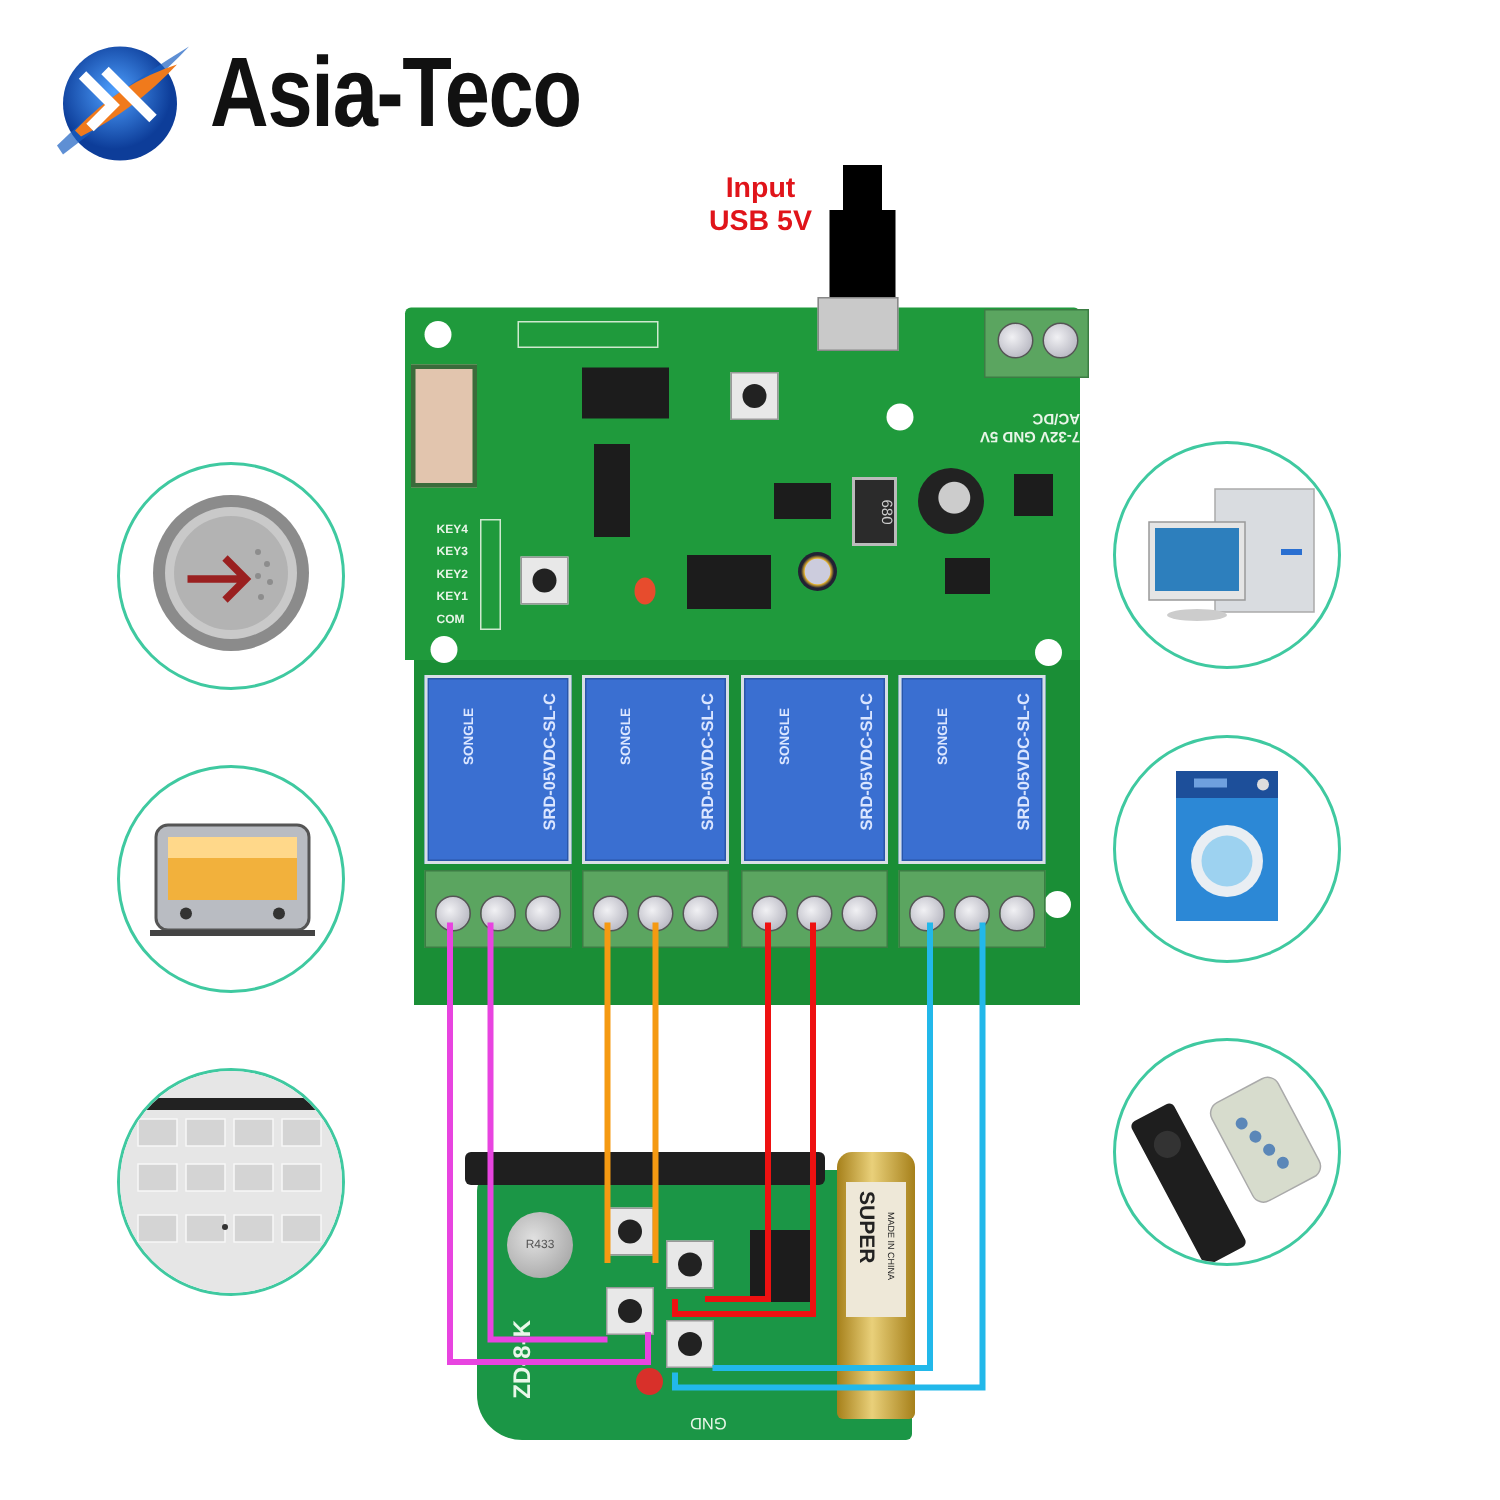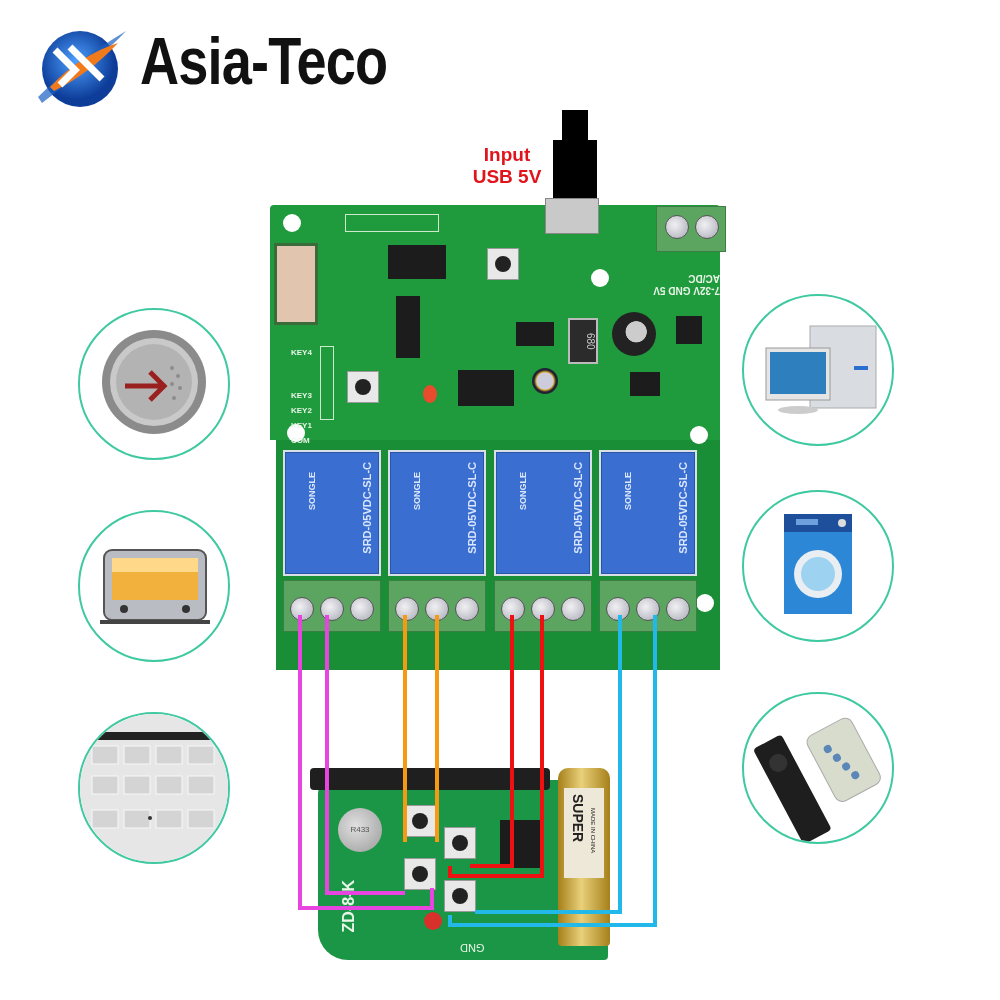--- a/index.html
+++ b/index.html
@@ -1,20 +1,20 @@
 <!DOCTYPE html>
 <html><head>
 <meta charset="utf-8">
 <style>
   html,body{margin:0;padding:0;background:#fff;}
   body{width:1000px;height:1000px;position:relative;overflow:hidden;font-family:"Liberation Sans",sans-serif;}
   .abs{position:absolute;}
   
   .logo-text{left:140px;top:28px;font-family:"Liberation Sans",sans-serif;font-weight:bold;font-size:66px;color:#111;letter-spacing:-1px;transform:scaleX(0.82);transform-origin:left top;line-height:1;}
-  .input-label{left:452px;top:144px;width:110px;text-align:center;color:#e0141a;font-weight:bold;font-size:19px;line-height:22px;}
+  .input-label{left:452px;top:115px;width:110px;text-align:center;color:#e0141a;font-weight:bold;font-size:19px;line-height:22px;}
   
   .circ{width:148px;height:148px;border:2px solid #3fc9a0;border-radius:50%;background:#fff;overflow:hidden;}
   
   .board{left:270px;top:205px;width:450px;height:460px;background:#1f9a3c;border-radius:4px;}
   .board-lower{left:270px;top:440px;width:450px;height:230px;background:#1a8e36;}
   .chip{background:#1c1c1c;}
   .relay{background:#3a6fd1;border:2px solid #d8dfe6;box-shadow:inset 0 0 0 1px #2a56a8;}
   .relay-txt{position:absolute;color:#dbe6ff;font-size:11px;font-weight:bold;writing-mode:vertical-rl;transform:rotate(180deg);}
   .term{background:#5ba560;border:1px solid #3c7d44;}
   .screw{width:22px;height:22px;border-radius:50%;background:radial-gradient(circle at 40% 40%,#f1f1f4,#a9a9b5);border:1px solid #555;}
@@ -159,21 +159,21 @@
 <div class="abs" style="left:612px;top:312px;width:44px;height:44px;border-radius:50%;background:radial-gradient(circle at 55% 45%,#ccc 0 30%,#222 32%);"></div>
 <div class="abs" style="left:532px;top:368px;width:26px;height:26px;border-radius:50%;background:radial-gradient(circle,#ccd 0 45%,#e0b030 48%,#223 60%);"></div>
 
 <div class="abs btn" style="left:487px;top:248px;"></div>
 <div class="abs btn" style="left:347px;top:371px;"></div>
 
 <div class="abs" style="left:423px;top:385px;width:14px;height:18px;border-radius:50%;background:#e74c2d;"></div>
 
 <div class="abs" style="left:291px;top:348px;width:40px;">
   <div class="pcblabel" style="height:15px;">KEY4</div>
-  <div class="pcblabel" style="height:15px;margin-top:28px;">KEY3</div>
+  <div class="pcblabel" style="height:15px;">KEY3</div>
   <div class="pcblabel" style="height:15px;">KEY2</div>
   <div class="pcblabel" style="height:15px;">KEY1</div>
   <div class="pcblabel" style="height:15px;">COM</div>
 </div>
 <div class="abs" style="left:320px;top:346px;width:12px;height:72px;border:1px solid #cfe9cf;"></div>
 
 <div class="abs term" style="left:656px;top:206px;width:68px;height:44px;">
   <div class="abs screw" style="left:8px;top:8px;"></div>
   <div class="abs screw" style="left:38px;top:8px;"></div>
 </div>

